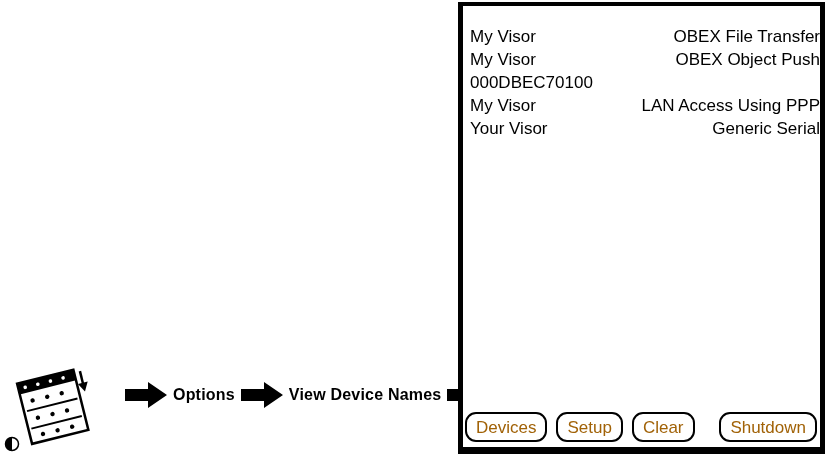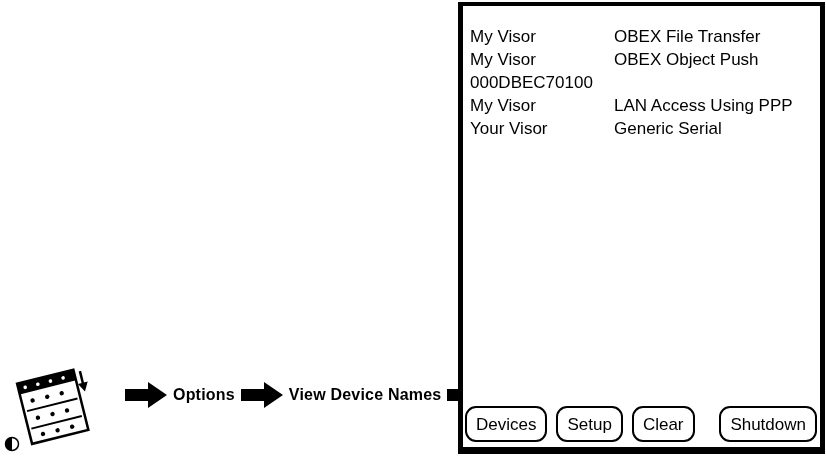--- a/index.html
+++ b/index.html
@@ -41,29 +41,29 @@
   .tab-server {
     position:absolute; right:1px; top:1px; height:29px; width:77px;
     background:#fff; color:#000;
     border:2px solid #000;
     font-size:17px; line-height:25px; text-align:center;
   }
 
   .list { margin-top:21px; padding-left:7px; }
   .row { display:flex; height:23px; font-size:17px; white-space:nowrap; }
   .dev { width:144px; overflow:hidden; }
-  .svc { flex:1; }
+  .svc { flex:1;text-align:right; }
 
   .btnrow {
     position:absolute; left:2px; right:3px; bottom:5px;
     display:flex; gap:9px; align-items:center;
   }
   .btn {
-    height:36px; line-height:25px;
-    background:#fff; color:#000000;
+    height:30px; line-height:25px;
+    background:#fff; color:#a16207;
     border:2px solid #000; border-radius:11px;
     font-size:17px; padding:0 9px;
     font-family:"Liberation Sans", sans-serif;
     cursor:pointer;
   }
   .btn-shutdown { margin-left:auto; }
 
   
   .flow-icon { position:absolute; left:2px; top:366px; width:94px; height:88px; }
   .flow-icon svg { overflow:visible; }

